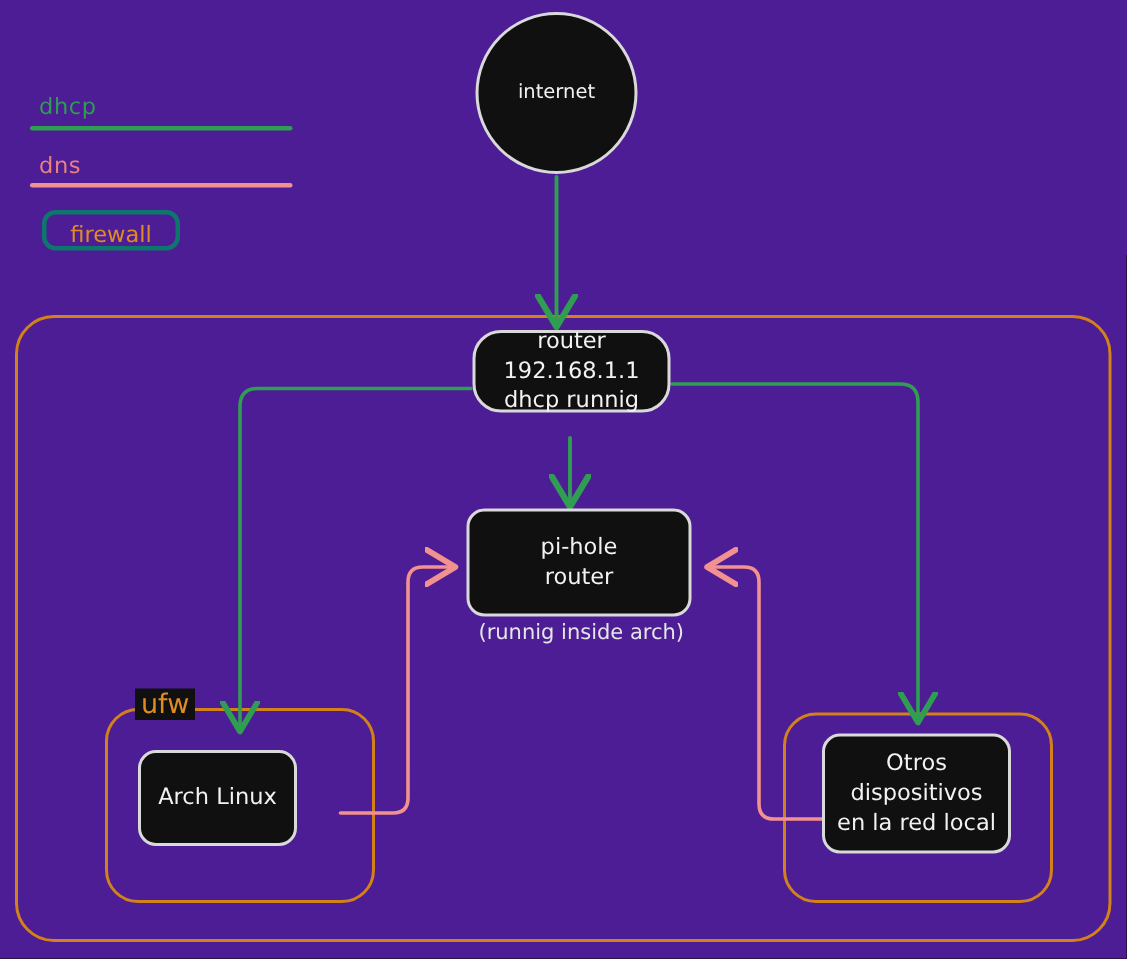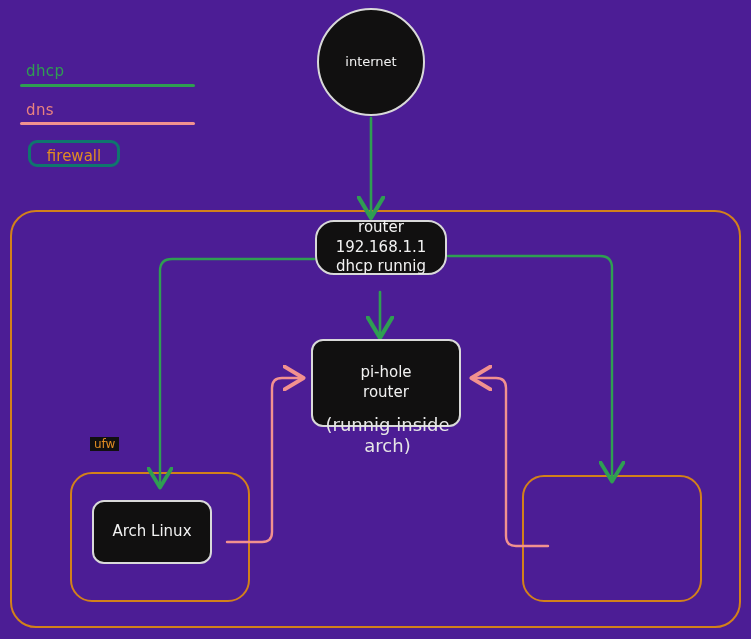--- a/index.html
+++ b/index.html
@@ -68,50 +68,50 @@
   }
   .node .line { white-space: nowrap; display: block; }
 
   #node-internet {
     left: 317px; top: 8px;
     width: 108px; height: 108px;
     border-radius: 50%;
     font-size: 13px;
   }
   #node-router   { left: 315px; top: 220px; width: 132px; height: 55px; border-radius: 19px; }
-  #node-pihole   { left: 311px; top: 339px; width: 150px; height: 88px; }
-  #node-arch     { left: 92px;  top: 500px; width: 120px; height: 64px; gap: 19px; }
+  #node-pihole   { left: 311px; top: 339px; width: 150px; height: 72px; }
+  #node-arch     { left: 92px;  top: 500px; width: 106px; height: 64px; gap: 19px; }
   #node-others   { left: 548px; top: 489px; width: 126px; height: 80px; }
 
   #pihole-caption {
     position: absolute;
     left: 300px; top: 414px;
     width: 175px;
     text-align: center;
-    font-size: 18px;
+    font-size: 14px;
     color: #e6e6e6;
     z-index: 4;
   }
 
   
   .fw-box {
     position: absolute;
     box-sizing: border-box;
     border: 2px solid #d3811a;
     border-radius: 22px;
     z-index: 2;
   }
   #fw-outer { left: 10px;  top: 210px; width: 731px; height: 418px; border-radius: 26px; }
   #fw-arch  { left: 70px;  top: 472px; width: 180px; height: 130px; }
   #fw-others{ left: 522px; top: 475px; width: 180px; height: 127px; }
 
   #fw-arch-label {
     position: absolute;
-    left: 90px; top: 437px;
-    font-size: 12px;
+    left: 90px; top: 459px;
+    font-size: 18px;
     color: #e08c23;
     background: #111010;
     padding: 0 4px;
     z-index: 3;
   }
 
   
   #links {
     position: absolute;
     left: 0; top: 0;
@@ -178,14 +178,19 @@
   <div class="node" id="node-pihole">
     <span class="line">pi-hole</span>
     <span class="line">router</span>
   </div>
   <div id="pihole-caption">(runnig inside arch)</div>
 
   <div class="node" id="node-arch">
     <span class="line">Arch Linux</span>
   </div>
 
+  <div class="node" id="node-others">
+    <span class="line">Otros</span>
+    <span class="line">dispositivos</span>
+    <span class="line">en la red local</span>
+  </div>
 
 </div>
 
 </body></html>

